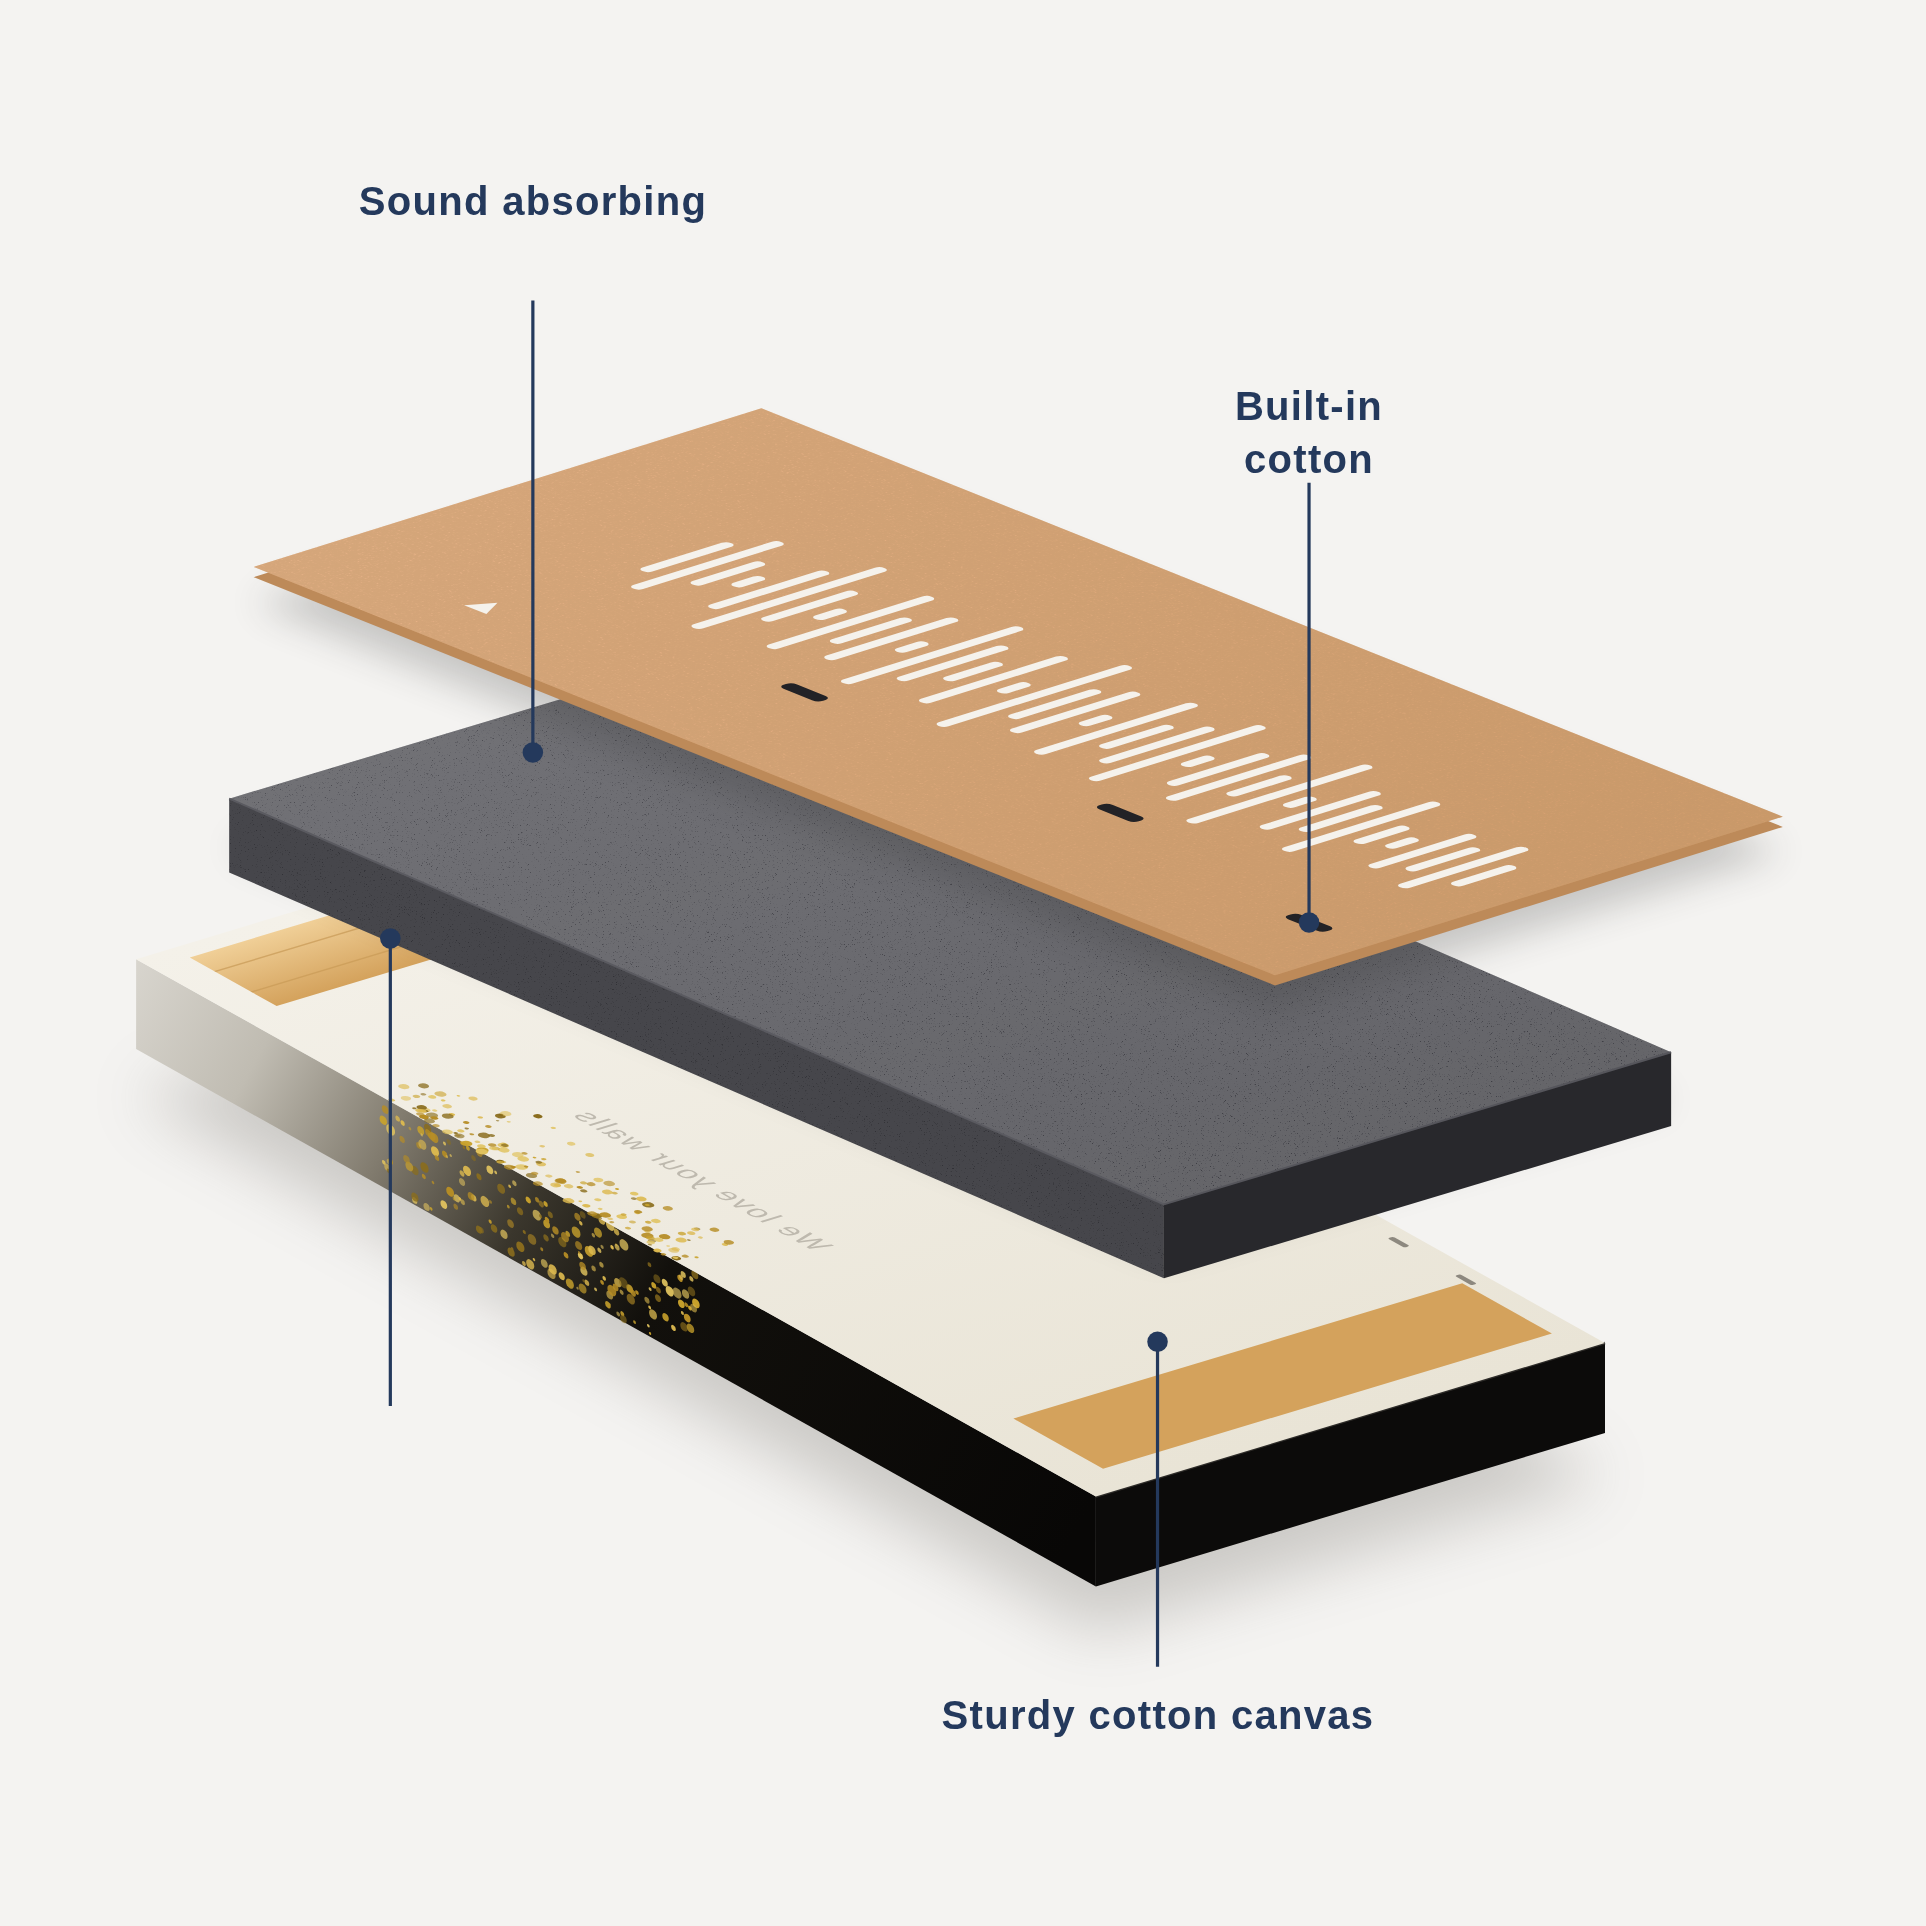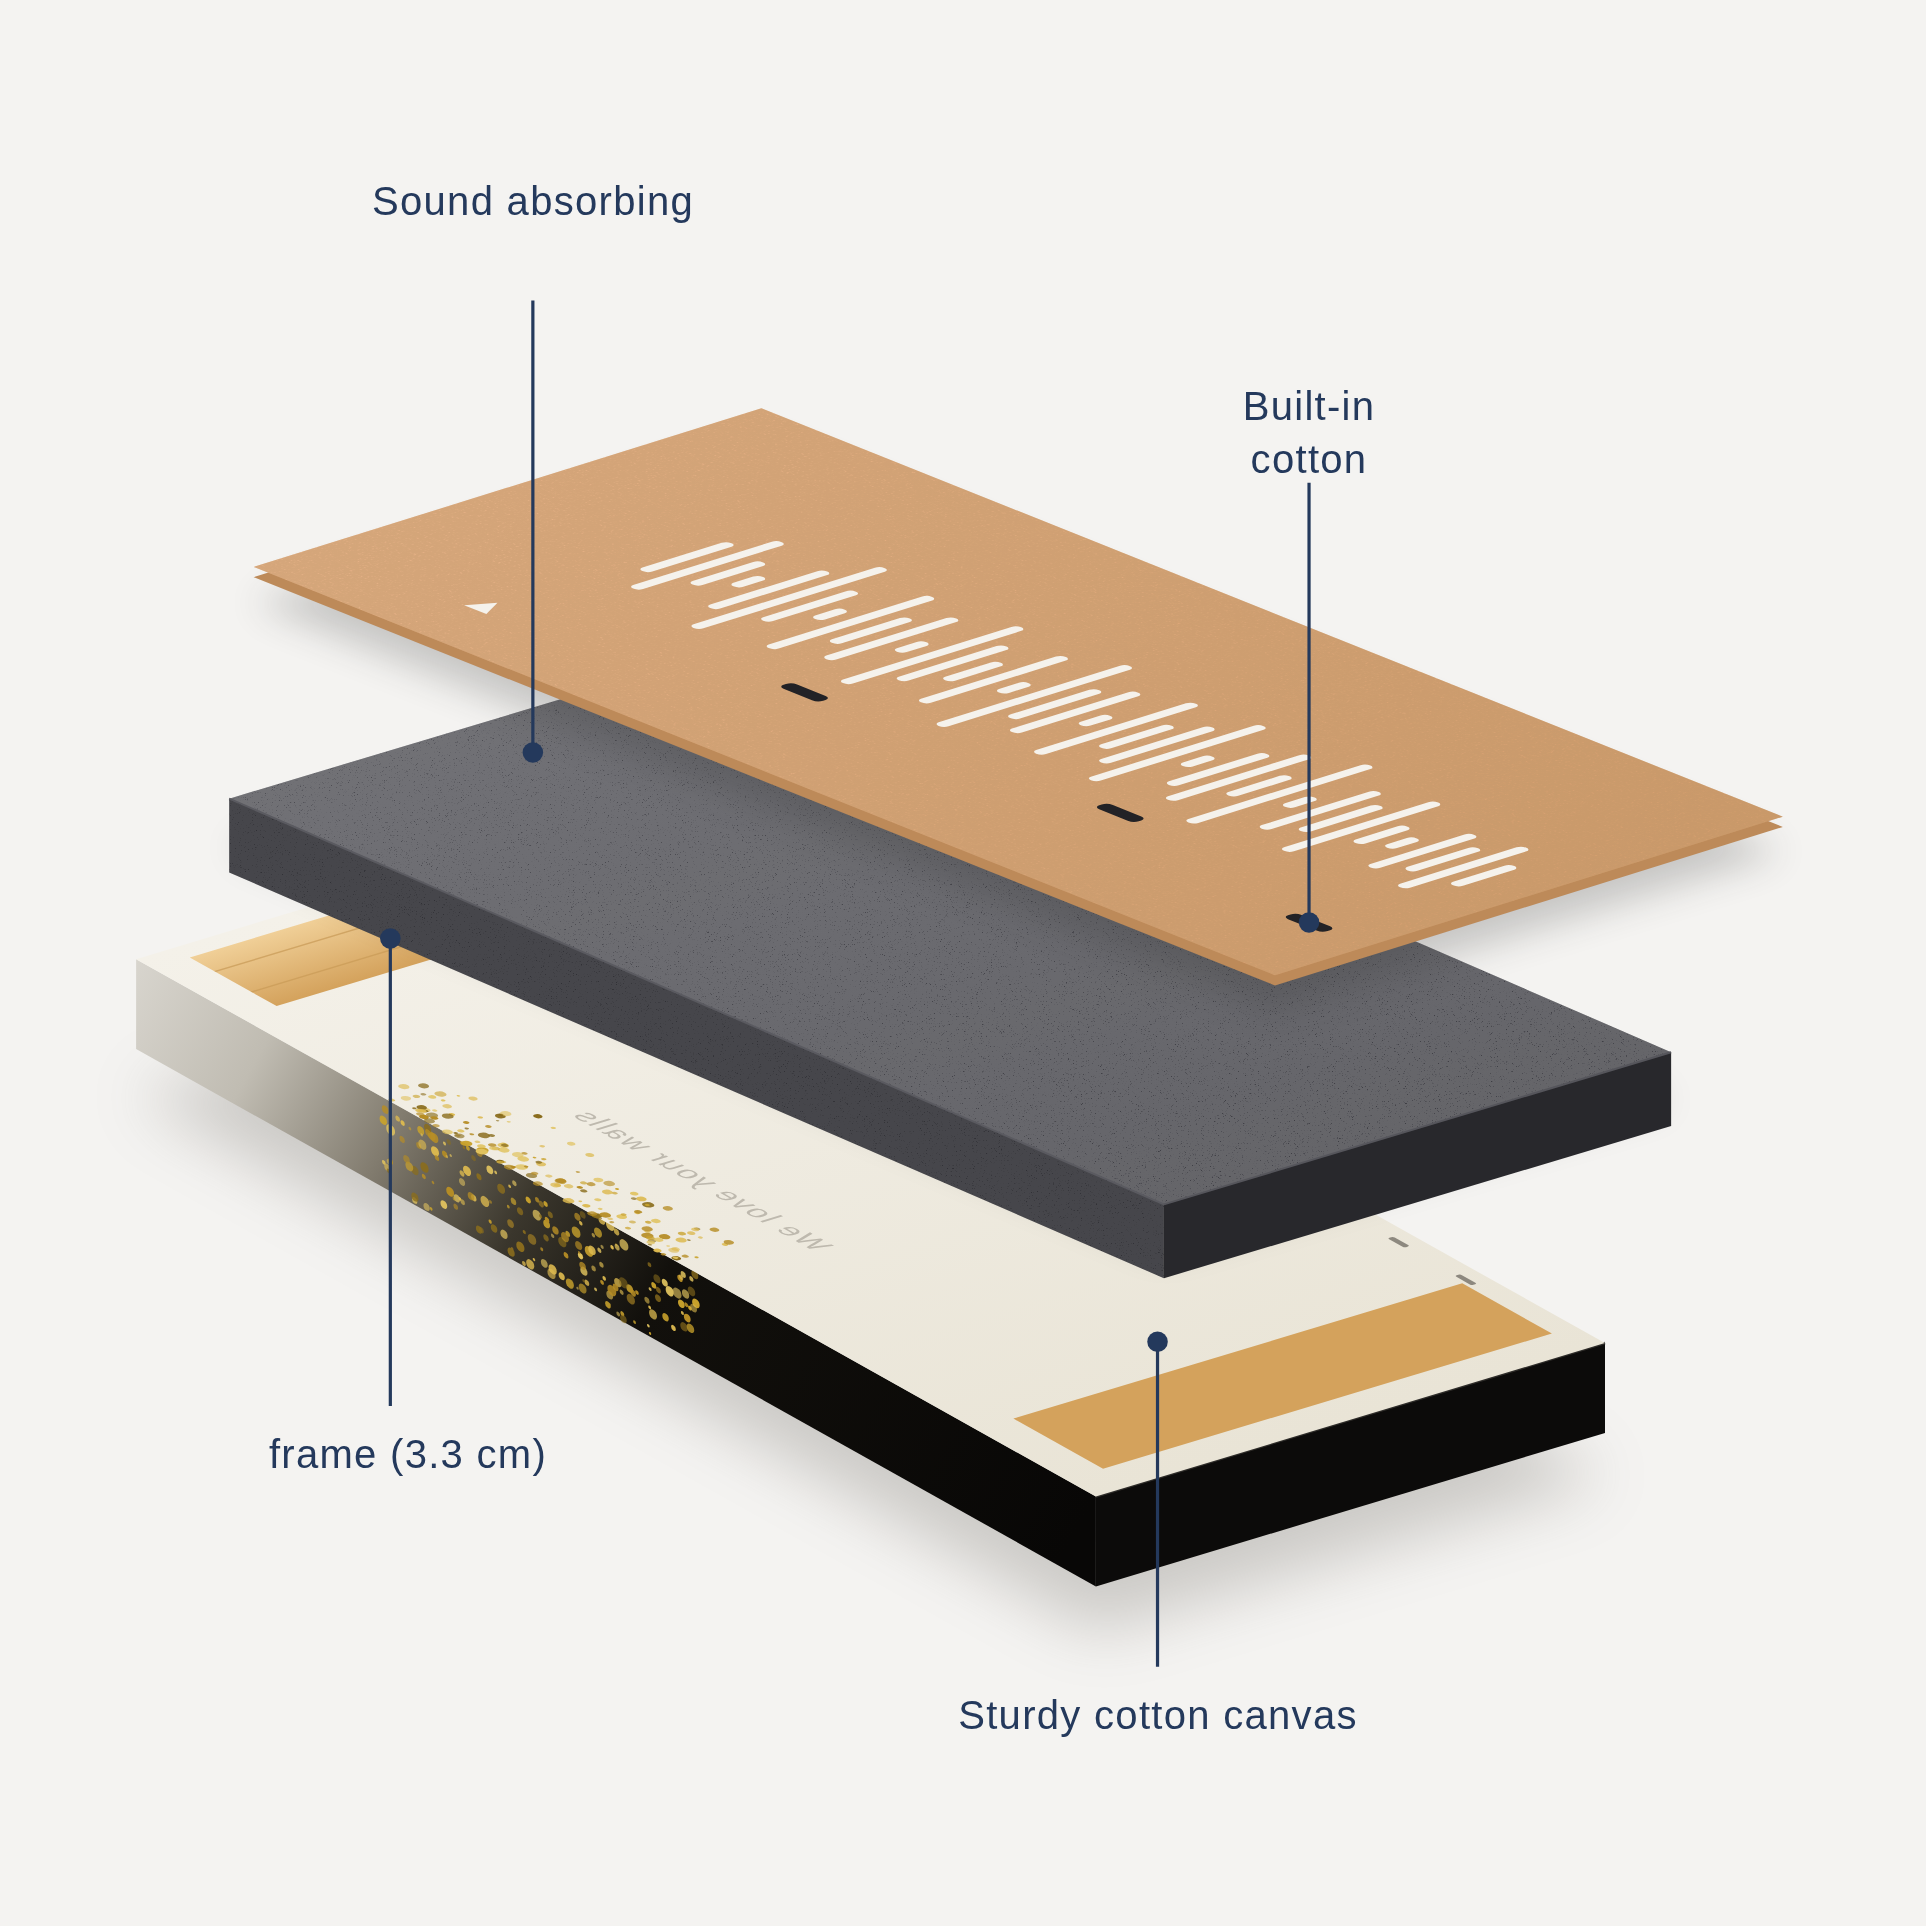--- a/index.html
+++ b/index.html
@@ -6,21 +6,21 @@
   body{
     width:1926px;height:1926px;position:relative;overflow:hidden;
     background:#f4f3f1;
     font-family:"Liberation Sans",sans-serif;
   }
   #scene{position:absolute;left:0;top:0}
   .callout{
     position:absolute;transform:translateX(-50%);
     text-align:center;white-space:nowrap;
     font-size:40px;line-height:53px;letter-spacing:1.3px;
-    color:#24395c;font-weight:400;
+    color:#24395c;font-weight:700;
   }
   .callout span{display:block}
 </style>
 </head>
 <body>
 
 <svg id="scene" width="1926" height="1926" viewBox="0 0 3000 3000">
   <defs>
     <filter id="blurGround" x="-20%" y="-20%" width="140%" height="140%">
         <feGaussianBlur stdDeviation="50"></feGaussianBlur>
@@ -518,19 +518,18 @@
 </svg>
 
 <div class="callout" style="left:533px;top:175px">
   <span>Sound absorbing</span>
 </div>
 <div class="callout" style="left:1309px;top:380px">
   <span>Built-in</span>
   <span>cotton</span>
 </div>
 <div class="callout" style="left:408px;top:1428px">
-  <span>frame (3.3 cm)</span>
 </div>
 <div class="callout" style="left:1158px;top:1689px">
   <span>Sturdy cotton canvas</span>
   <span></span>
 </div>
 
 
 </body></html>

